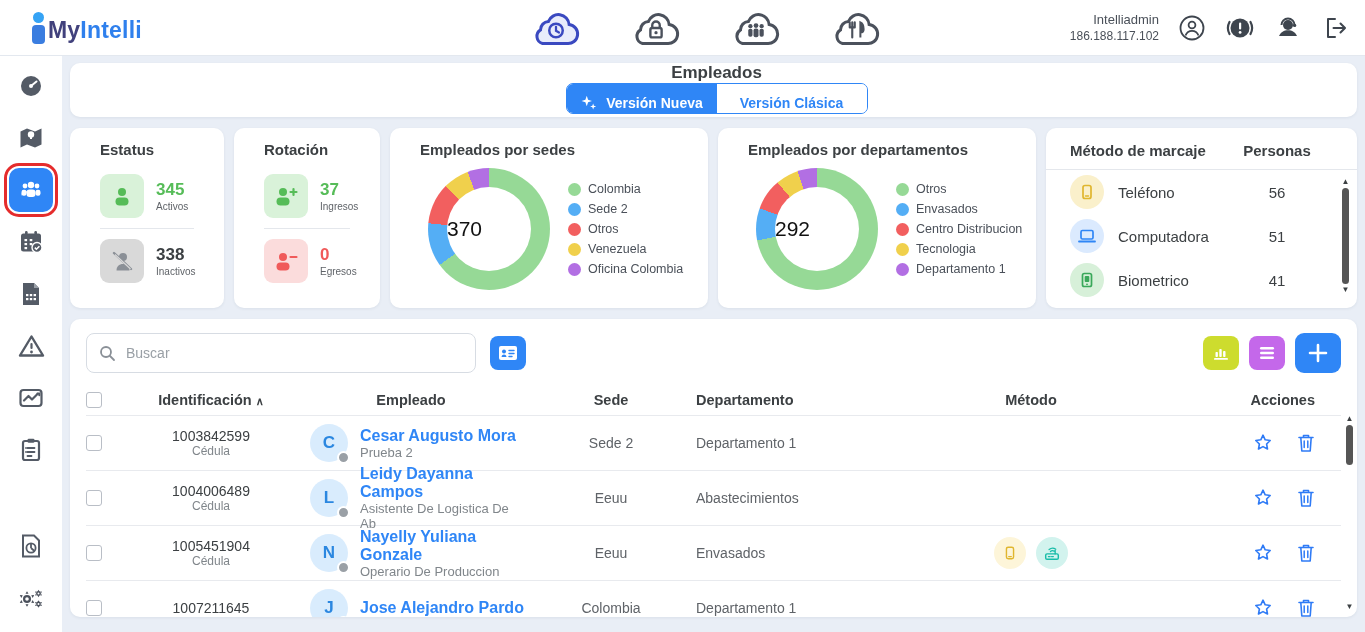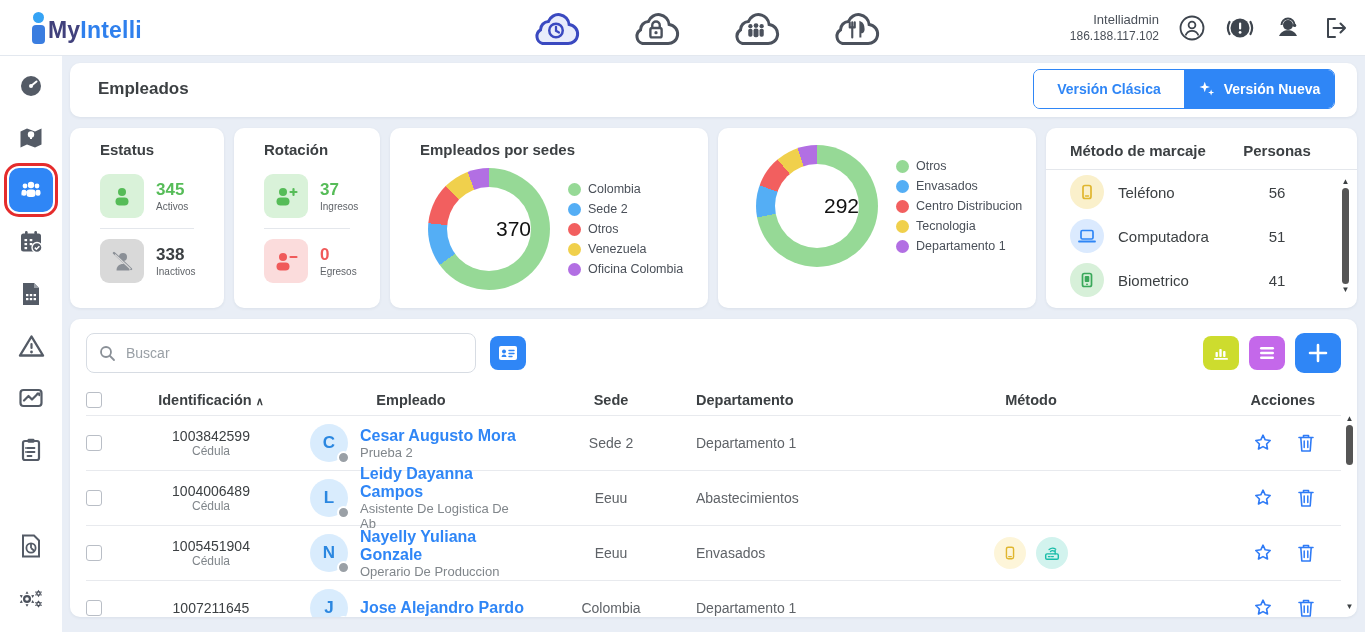--- a/index.html
+++ b/index.html
@@ -31,21 +31,21 @@
   .sb-item { width:44px; height:44px; display:flex; align-items:center; justify-content:center;
     margin-top:8px; cursor:pointer; border-radius:10px; }
   .sb-gap { flex:1; }
   .sb-active { background:#2f86f6; outline:3px solid #e52c2c; outline-offset:2px; }
 
   
   .main { position:absolute; top:56px; left:62px; width:1303px; height:576px; padding:7px 8px 0 8px; }
   .card { background:#fff; border-radius:10px; box-shadow:0 1px 3px rgba(40,60,90,.08); }
 
   .titlebar { height:54px; display:flex; align-items:center; justify-content:space-between;
-    padding:0 22px 3px 28px; margin-bottom:11px; }
+    padding:0 22px 3px 28px; margin-bottom:11px;flex-direction:column; }
   .page-title { font-size:17px; font-weight:bold; color:#3c4043; }
   .version-toggle { display:flex; border:1px solid #2f86f6; border-radius:7px; overflow:hidden; }
   .vbtn { height:38px; width:150px; display:flex; align-items:center; justify-content:center; gap:8px;
     font-size:14px; font-weight:bold; cursor:pointer; }
   .vbtn-new { background:#2f86f6; color:#fff; }
   .vbtn-classic { background:#fff; color:#2f86f6; }
 
   
   .stats-row { display:flex; gap:10px; height:180px; }
   .stat-card { padding:13px 30px; }
@@ -62,21 +62,21 @@
   .ic-red { background:#fbdcdc; }
   .stat-val { font-size:17px; font-weight:bold; line-height:1.2; }
   .v-green { color:#56bc58; }
   .v-dark { color:#3c4043; }
   .v-red { color:#f05a5a; }
   .stat-label { font-size:10px; color:#5f6368; }
 
   .donut-wrap { display:flex; align-items:center; gap:18px; margin-top:4px; }
   .donut { width:122px; height:122px; border-radius:50%; position:relative; margin-left:8px; flex:none; }
   .donut-hole { position:absolute; left:19px; top:19px; width:84px; height:84px; border-radius:50%;
-    background:#fff; display:flex; align-items:center; justify-content:flex-end; }
+    background:#fff; display:flex; align-items:center; justify-content:flex-start; }
   .donut-total { font-size:21px; color:#111; }
   .legend { display:flex; flex-direction:column; gap:6px; }
   .legend-item { display:flex; align-items:center; gap:7px; }
   .legend-dot { width:13px; height:13px; border-radius:50%; flex:none; }
   .legend-label { font-size:12.5px; color:#4a5059; white-space:nowrap; }
 
   .marc-head { display:flex; padding:14px 20px 10px 24px; }
   .marc-title { flex:1; font-size:15px; font-weight:bold; color:#3c4043; }
   .marc-personas { width:120px; font-size:15px; font-weight:bold; color:#3c4043; text-align:center; }
   .marc-sep { border-bottom:1px solid #e4e7ec; }
@@ -324,29 +324,29 @@
         </g>
       </svg>
   </div>
 </div>
 
 <div class="main">
 
   <div class="card titlebar">
     <div class="page-title">Empleados</div>
     <div class="version-toggle">
-      <div class="vbtn vbtn-classic">
-        <span>Versión Clásica</span>
-      </div>
       <div class="vbtn vbtn-new">
         <svg width="18" height="18" viewBox="0 0 20 20">
             <path d="M7.5 2l1.5 4.3L13.3 7.8 9 9.3 7.5 13.6 6 9.3 1.7 7.8 6 6.3z" fill="#fff"></path>
             <path d="M14.6 10.5l.9 2.5 2.5.9-2.5.9-.9 2.5-.9-2.5-2.5-.9 2.5-.9z" fill="#fff"></path>
           </svg>
         <span>Versión Nueva</span>
+      </div>
+      <div class="vbtn vbtn-classic">
+        <span>Versión Clásica</span>
       </div>
     </div>
   </div>
 
   <div class="stats-row">
 
     <div class="card stat-card card-estatus">
       <div class="stat-title">Estatus</div>
       <div class="stat-item">
         <div class="stat-icon ic-green">
@@ -435,20 +435,21 @@
             </div>
           <div class="legend-item">
               <span class="legend-dot" style="background: rgb(178, 111, 227);"></span>
               <span class="legend-label">Oficina Colombia</span>
             </div>
         </div>
       </div>
     </div>
 
     <div class="card stat-card card-donut">
+      <div class="stat-title">Empleados por departamentos</div>
       <div class="donut-wrap">
         <div class="donut" style="background: conic-gradient(rgb(150, 217, 150) 0%, rgb(150, 217, 150) 72%, rgb(84, 174, 245) 72%, rgb(84, 174, 245) 80.5%, rgb(242, 95, 95) 80.5%, rgb(242, 95, 95) 88.8%, rgb(240, 208, 76) 88.8%, rgb(240, 208, 76) 94.8%, rgb(178, 111, 227) 94.8%, rgb(178, 111, 227) 100%);">
           <div class="donut-hole">
               <span class="donut-total">292</span>
             </div>
         </div>
         <div class="legend">
           <div class="legend-item">
               <span class="legend-dot" style="background: rgb(150, 217, 150);"></span>
               <span class="legend-label">Otros</span>

